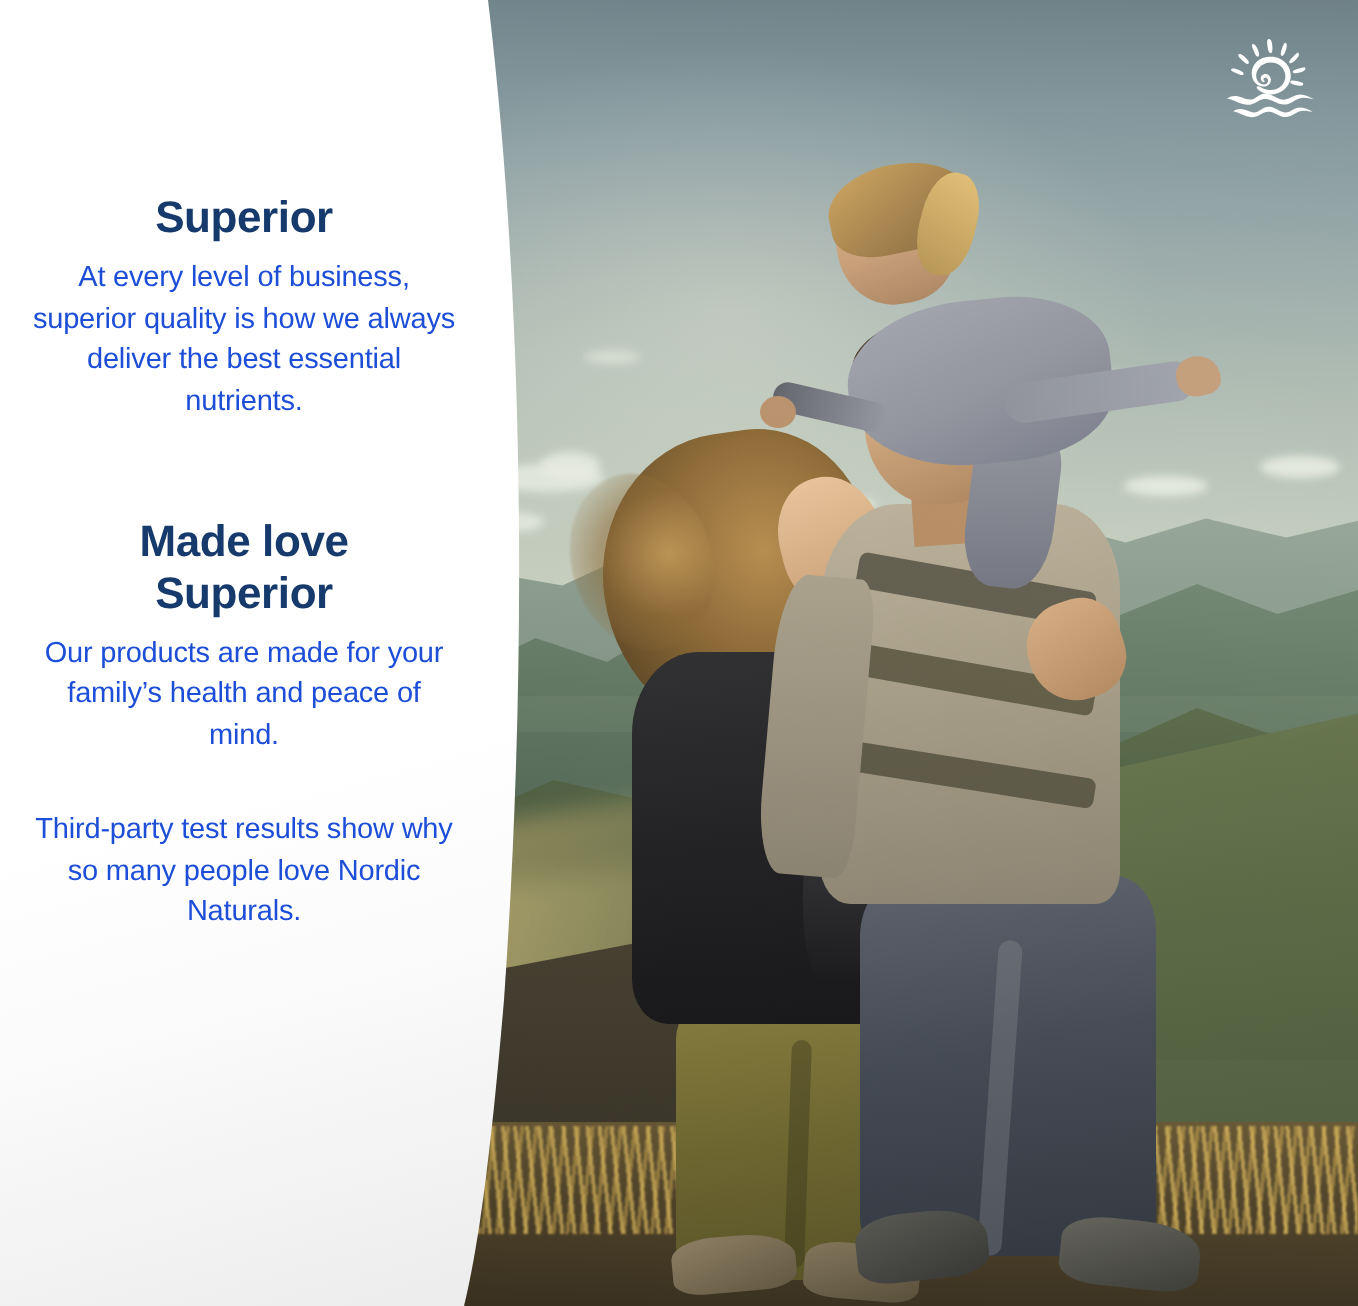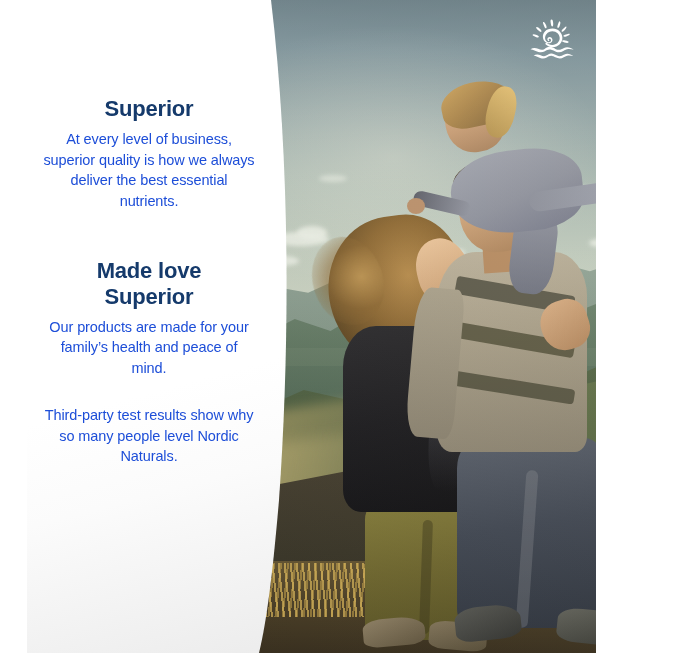--- a/index.html
+++ b/index.html
@@ -6,24 +6,23 @@
   html,body{ background:#ffffff; }
   body{
     width:679px; height:653px;
     font-family:"Liberation Sans", sans-serif;
     overflow:hidden;
     position:relative;
   }
 
   #banner{
     position:absolute; inset:0;
-    width:569px; height:653px;
+    width:679px; height:653px;
     overflow:hidden;
     background:#ffffff;
-    margin-left:27px;
   }
 
   
   .photo{
     position:absolute;
     left:232px; top:0; width:447px; height:653px;
     overflow:hidden;
     background:#7d8d8a;
   }
 
@@ -314,21 +313,21 @@
 
     <div class="block" id="block-1">
       <h2>
         <span>Made love</span><br>
         <span>Superior</span>
       </h2>
       <p>Our products are made for your family’s health and peace of mind.</p>
     </div>
 
     <div class="block" id="block-2">
-      <p>Third-party test results show why so many people level Nordic Naturals.</p>
+      <p>Third-party test results show why so many people love Nordic Naturals.</p>
     </div>
 
   </div>
 
   <div class="logo">
     <svg viewBox="0 0 52 44" aria-hidden="true">
       <g fill="#ffffff">
 
         <path d="M25.5 1.5c1.1 0 1.6 1.6 1.7 4.1.1 1.8-.2 3-.9 3-.8 0-1.2-1.3-1.5-3.1-.4-2.5-.4-4 .7-4z"></path>
         <path d="M33.8 3.4c.9.5.7 2.2-.1 4.4-.6 1.6-1.3 2.5-1.9 2.1-.7-.4-.5-1.7.1-3.3.8-2.2 1.2-3.6 1.9-3.2z"></path>

